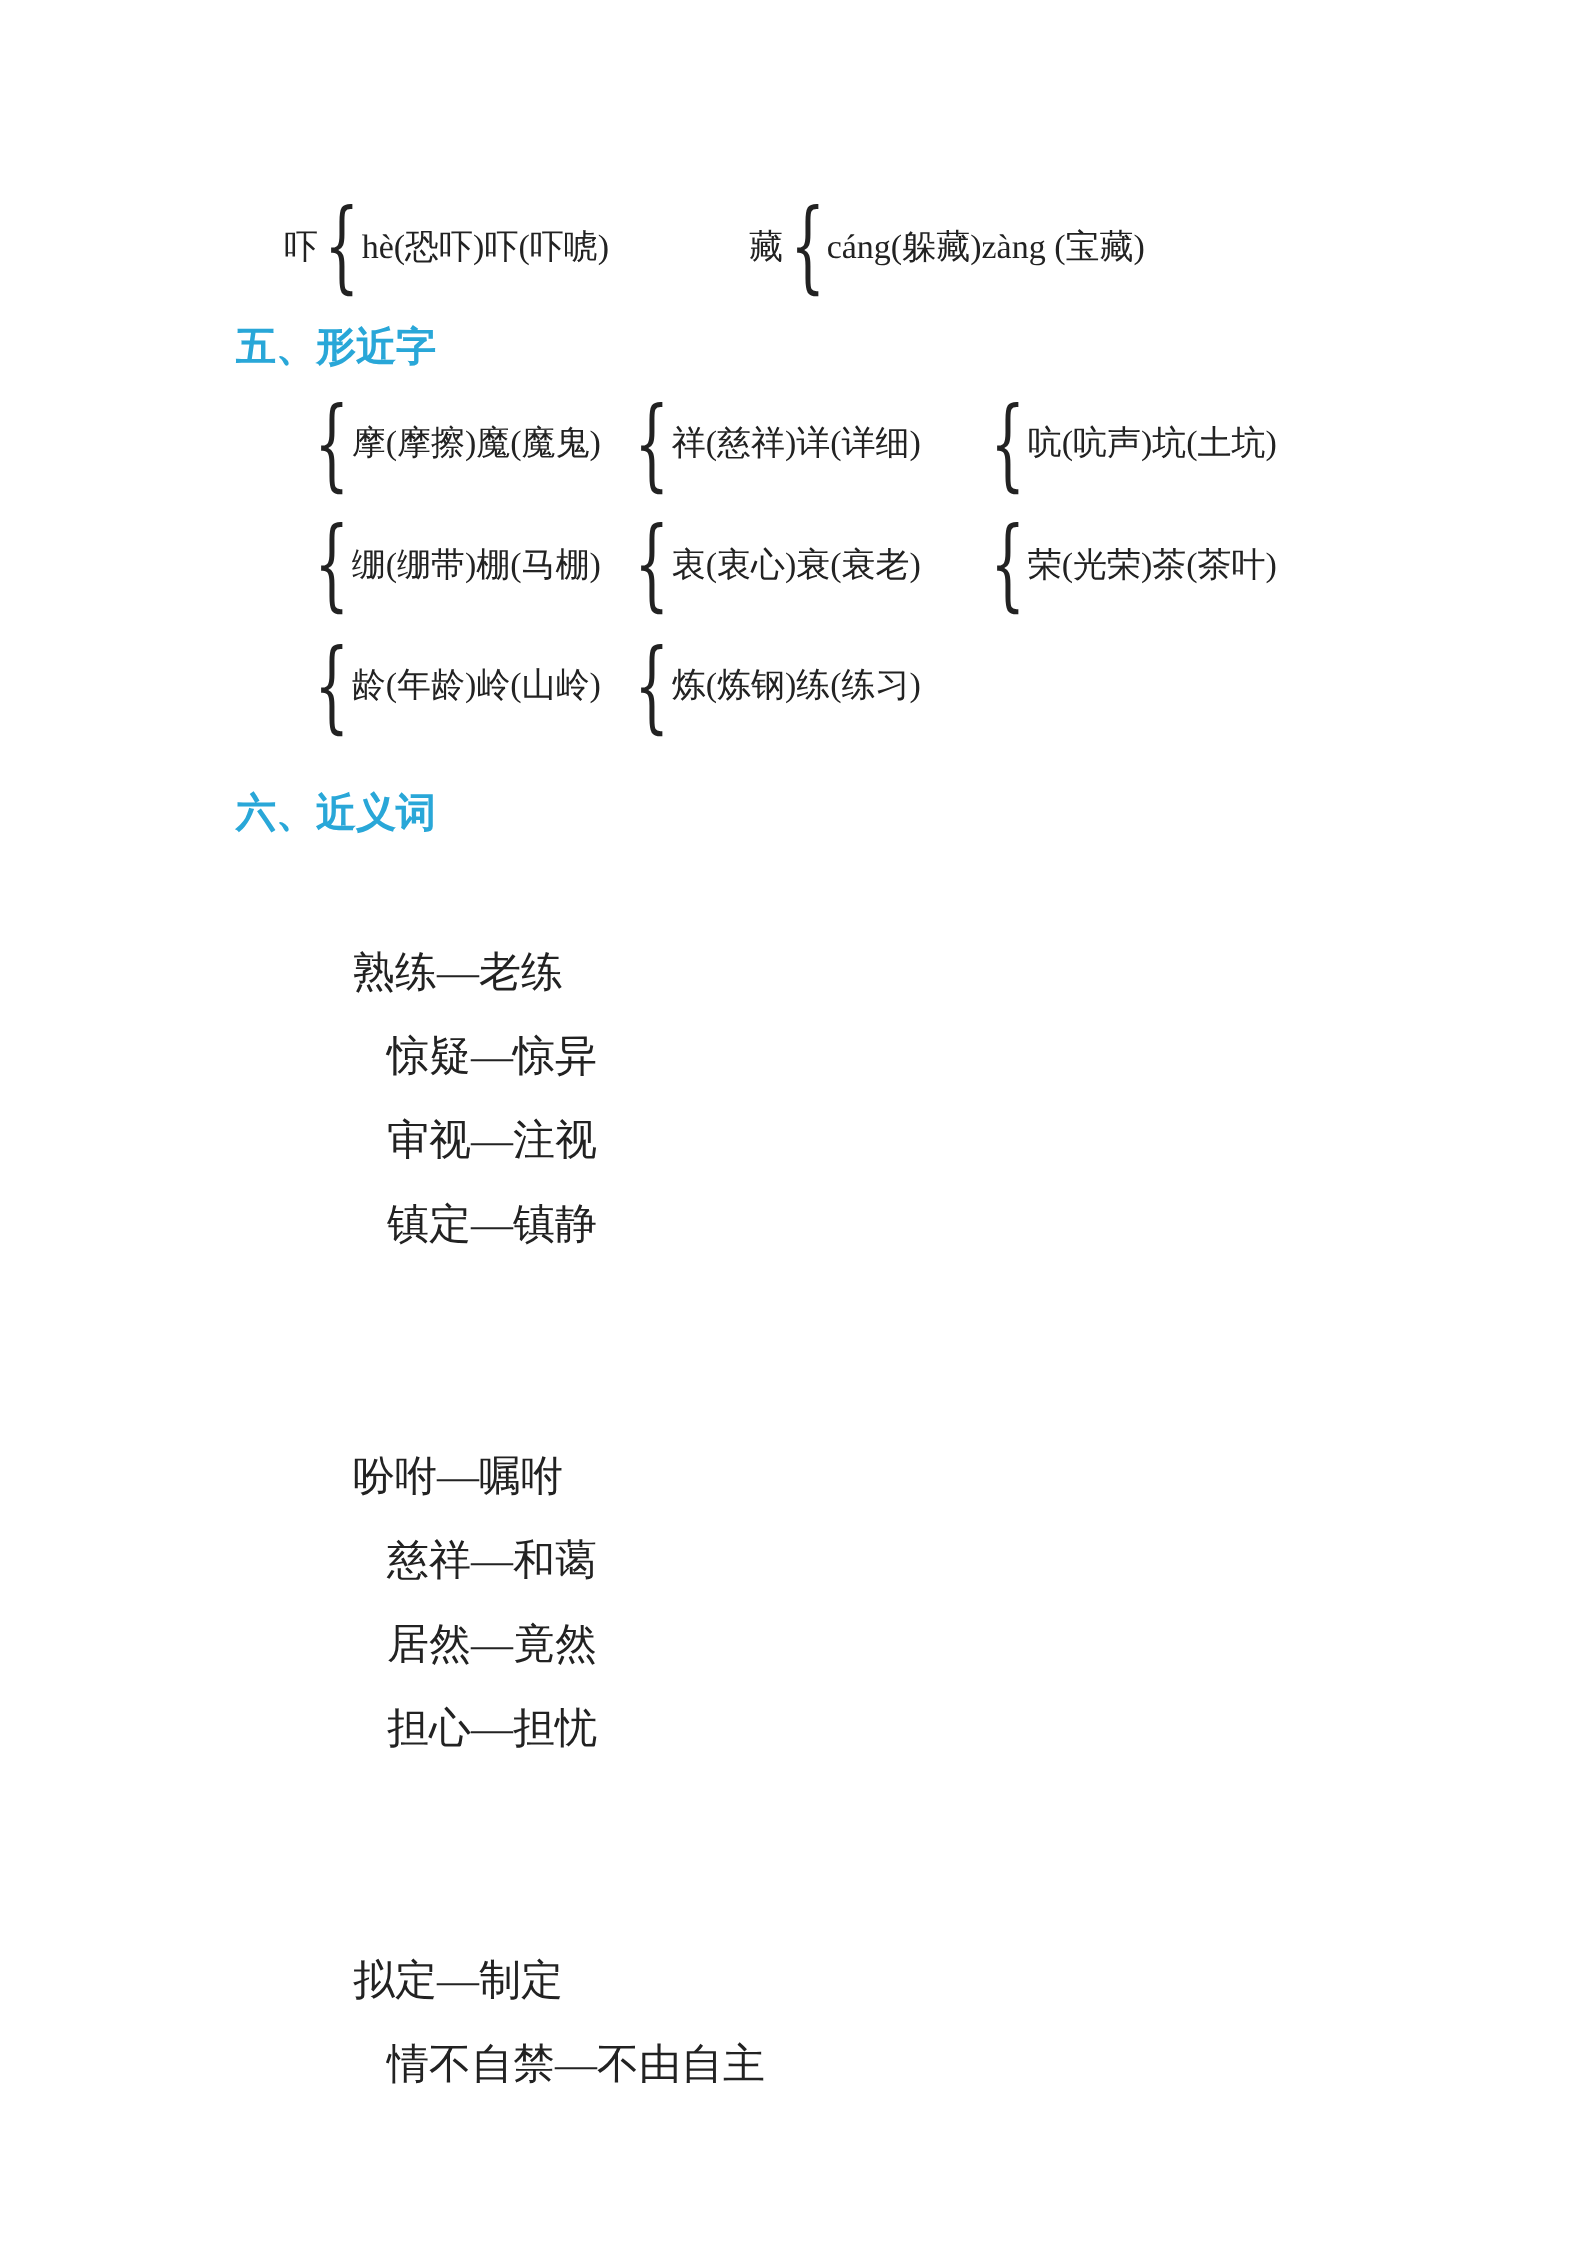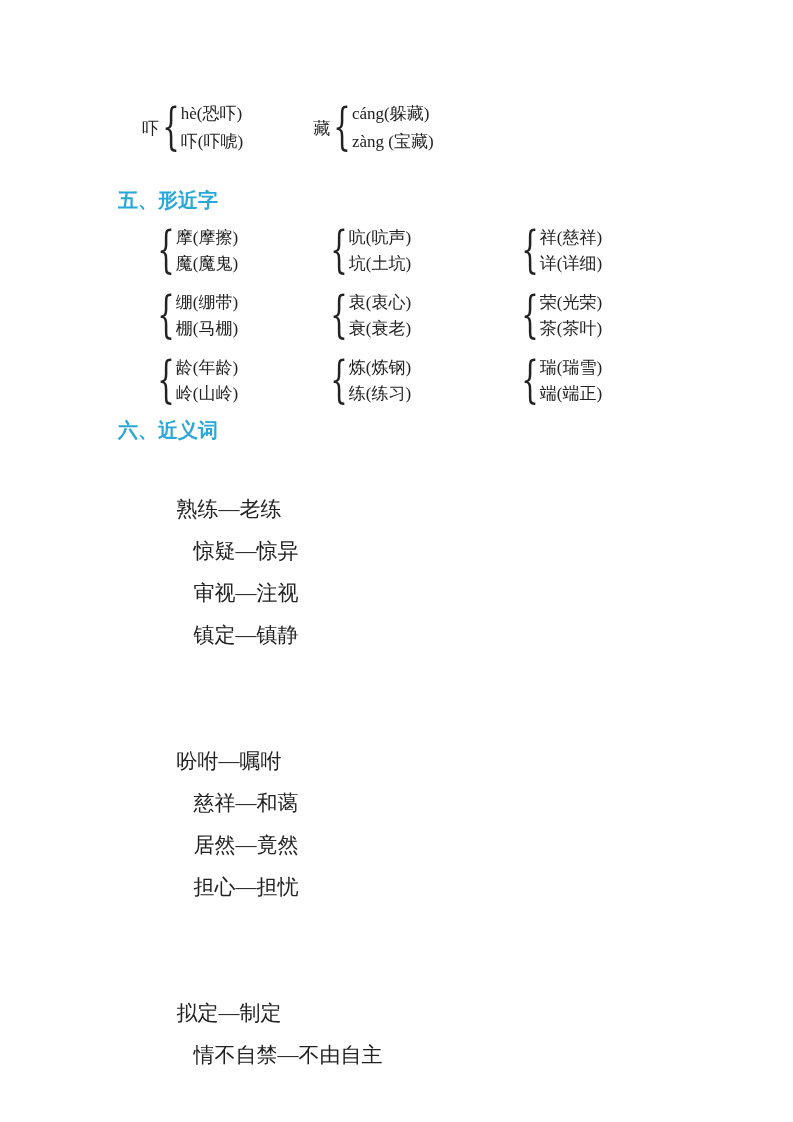--- a/index.html
+++ b/index.html
@@ -26,42 +26,41 @@
     font-family: "DejaVu Serif", serif;
     font-size: 50px;
     font-weight: 400;
     line-height: 0.95;
     transform: scaleX(0.55);
     margin: 0 -6px 0 -6px;
     color: var(--text-color, #222222);
   }
   .brace::before { content: "{"; }
 
-  .line-stack { display: flex; flex-direction: column; }
+  .line-stack { display: flex; }
   .poly-line { font-size: 17px; line-height: 28px; white-space: pre; }
 
   
   .sec-header {
     font-family: "Liberation Sans", "DejaVu Sans", sans-serif;
     font-weight: bold;
     font-size: 20px;
     line-height: 24px;
     color: var(--header-color, #29a7d8);
     margin: 0 0 0 118px;
   }
-  .h5 { margin-top: 32px; }
-  .h6 { margin-top: 11px; }
+  .h5 { margin-top: 14px; }
+  .h6 { margin-top: 28px; }
 
   
   .sim-grid {
     margin: 13px 0 0 156px;
     display: grid;
     grid-template-columns: 160px 178px auto;
     row-gap: 13px;
-    gap: 13px;
   }
   .sim-group { display: flex; align-items: center; }
   .sim-line { font-size: 17px; line-height: 26px; white-space: pre; }
 
   
   .word-rows { margin: 4px 0 0 145px; }
   .word-row { font-size: 21px; line-height: 42px; white-space: pre; }
   .pair + .pair { margin-left: 17px; }
 </style>
 </head>
@@ -98,30 +97,30 @@
     <div class="sim-group">
       <span class="brace"></span>
       <span class="line-stack">
         <span class="sim-line">摩(摩擦)</span>
         <span class="sim-line">魔(魔鬼)</span>
       </span>
     </div>
     <div class="sim-group">
       <span class="brace"></span>
       <span class="line-stack">
-        <span class="sim-line">吭(吭声)</span>
-        <span class="sim-line">坑(土坑)</span>
+        <span class="sim-line">祥(慈祥)</span>
+        <span class="sim-line">详(详细)</span>
       </span>
     </div>
 
     <div class="sim-group">
       <span class="brace"></span>
       <span class="line-stack">
-        <span class="sim-line">祥(慈祥)</span>
-        <span class="sim-line">详(详细)</span>
+        <span class="sim-line">吭(吭声)</span>
+        <span class="sim-line">坑(土坑)</span>
       </span>
     </div>
     <div class="sim-group">
       <span class="brace"></span>
       <span class="line-stack">
         <span class="sim-line">绷(绷带)</span>
         <span class="sim-line">棚(马棚)</span>
       </span>
     </div>
     <div class="sim-group">
@@ -147,27 +146,20 @@
       </span>
     </div>
 
     <div class="sim-group">
       <span class="brace"></span>
       <span class="line-stack">
         <span class="sim-line">炼(炼钢)</span>
         <span class="sim-line">练(练习)</span>
       </span>
     </div>
-    <div class="sim-group">
-      <span class="brace"></span>
-      <span class="line-stack">
-        <span class="sim-line">瑞(瑞雪)</span>
-        <span class="sim-line">端(端正)</span>
-      </span>
-    </div>
 
   </div>
 
   <div class="sec-header h6">六、近义词</div>
 
   <div class="word-rows">
     <div class="word-row">
       <span class="pair">熟练—老练</span>
       <span class="pair">惊疑—惊异</span>
       <span class="pair">审视—注视</span>

